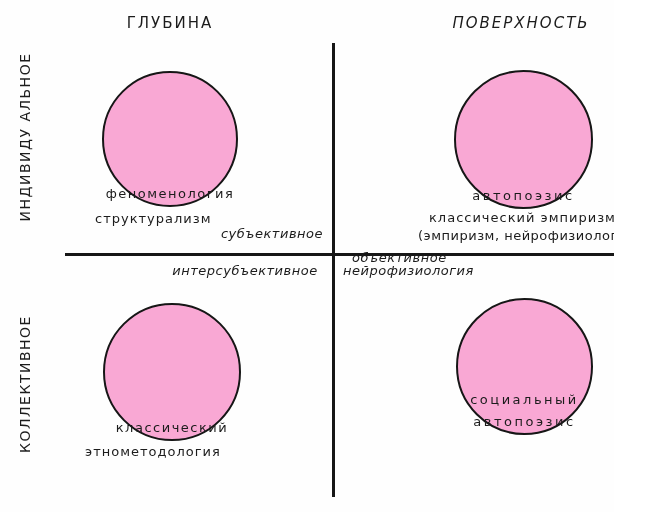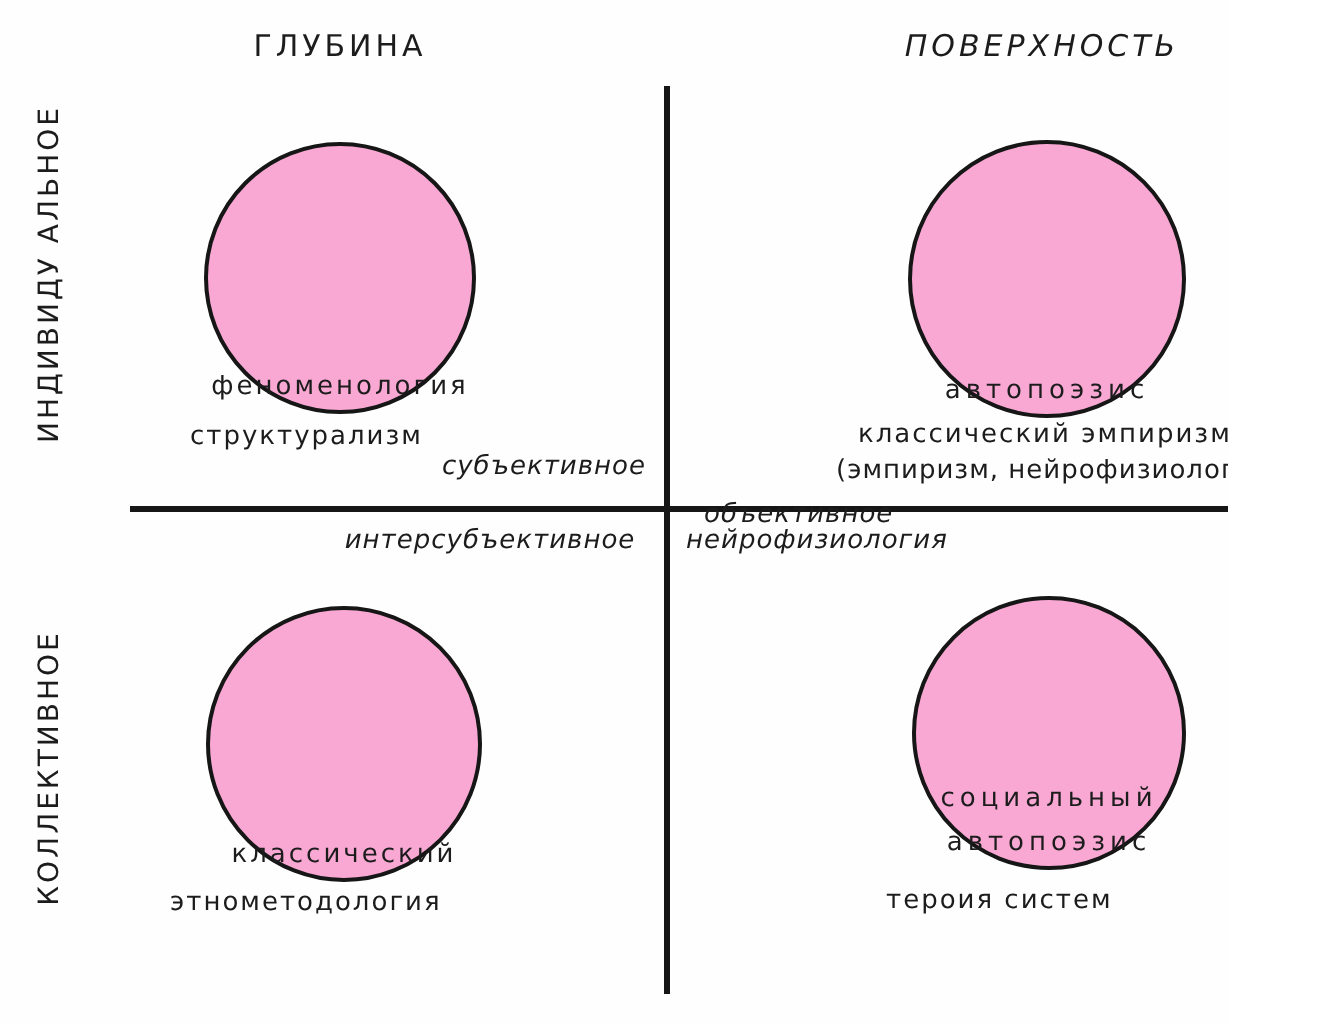--- a/index.html
+++ b/index.html
@@ -135,20 +135,19 @@
     <span class="lbl">автопоэзис</span>
   </div>
 
   <div class="caption cap-structuralism">структурализм</div>
 
   <div class="caption cap-empiricism-1">классический эмпиризм</div>
   <div class="caption cap-empiricism-2">(эмпиризм, нейрофизиология)</div>
 
   <div class="caption cap-ethnomethod">этнометодология</div>
 
-  <div class="caption cap-systems">тероия систем</div>
 
   <div class="axis-type axis-subjective">субъективное</div>
   <div class="axis-type axis-objective">объективное</div>
   <div class="axis-type axis-intersubjective">интерсубъективное</div>
   <div class="axis-type axis-interobjective">нейрофизиология</div>
 
 </div>
 
 </body></html>

